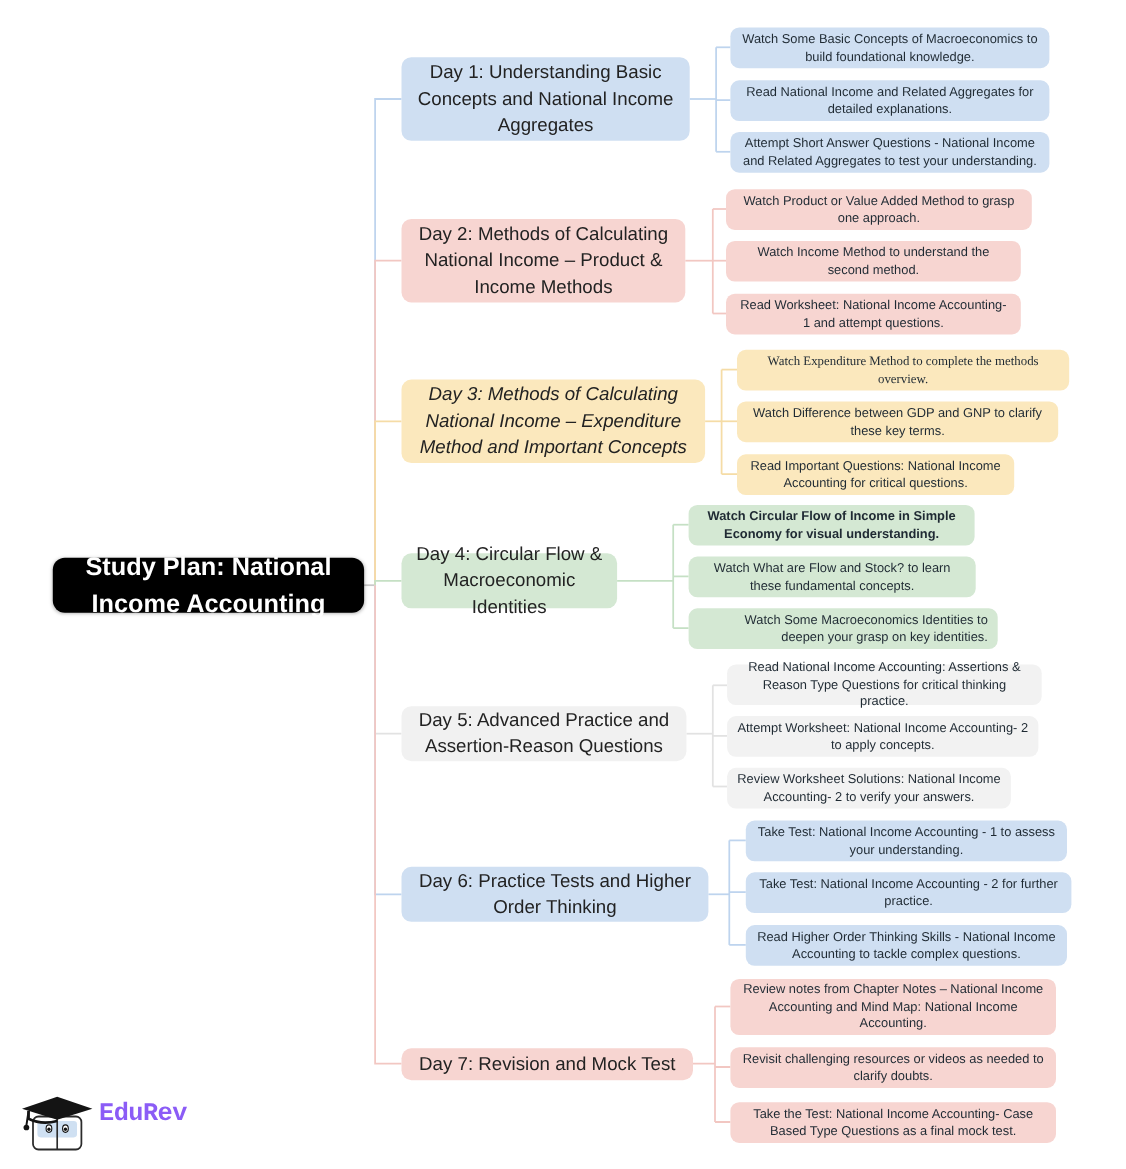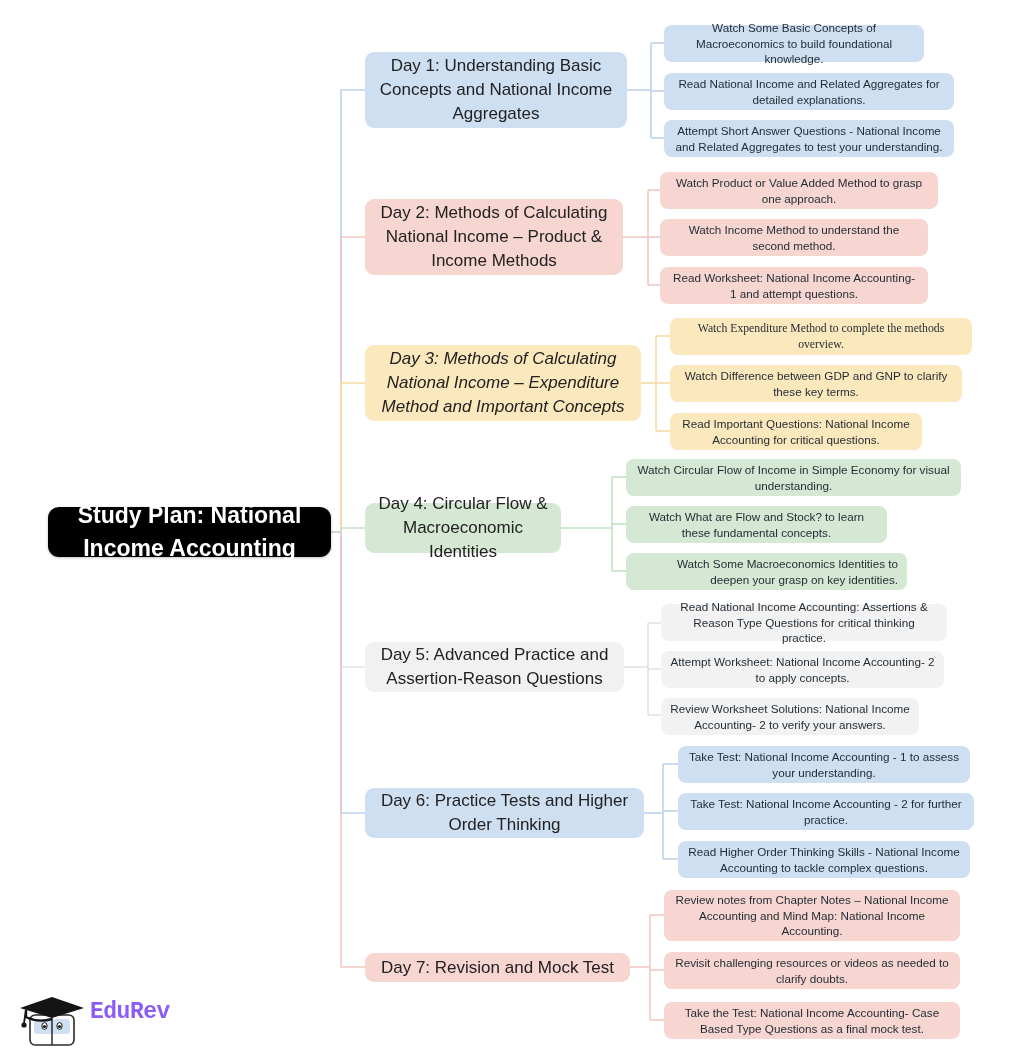--- a/index.html
+++ b/index.html
@@ -110,21 +110,21 @@
     </g>
   </svg>
 
   <div class="node root" style="left:48px; top:507px; width:283px; height:50px;">
     <span>Study Plan: National Income Accounting</span>
   </div>
 
   <div class="node branch b1" style="left:365px; top:52px; width:262px; height:76px;">
     <span>Day 1: Understanding Basic Concepts and National Income Aggregates</span>
   </div>
-  <div class="node leaf b1" style="left:664px; top:25px; width:260px; height:37px;">
+  <div class="node leaf b1" style="left:664px; top:25px; width:290px; height:37px;">
     <span>Watch Some Basic Concepts of Macroeconomics to build foundational knowledge.</span>
   </div>
   <div class="node leaf b1" style="left:664px; top:73px; width:290px; height:37px;">
     <span>Read National Income and Related Aggregates for detailed explanations.</span>
   </div>
   <div class="node leaf b1" style="left:664px; top:120px; width:290px; height:37px;">
     <span>Attempt Short Answer Questions - National Income and Related Aggregates to test your understanding.</span>
   </div>
 
   <div class="node branch b2" style="left:365px; top:199px; width:258px; height:76px;">
@@ -149,21 +149,21 @@
   <div class="node leaf b3" style="left:670px; top:365px; width:292px; height:37px;justify-content:center;">
     <span>Watch Difference between GDP and GNP to clarify these key terms.</span>
   </div>
   <div class="node leaf b3" style="left:670px; top:413px; width:252px; height:37px;">
     <span>Read Important Questions: National Income Accounting for critical questions.</span>
   </div>
 
   <div class="node branch b4" style="left:365px; top:503px; width:196px; height:50px;">
     <span>Day 4: Circular Flow &amp; Macroeconomic Identities</span>
   </div>
-  <div class="node leaf b4" style="left:626px; top:459px; width:335px; height:37px;">
+  <div class="node leaf b4" style="left:626px; top:459px; width:260px; height:37px;font-weight:bold;">
     <span>Watch Circular Flow of Income in Simple Economy for visual understanding.</span>
   </div>
   <div class="node leaf b4" style="left:626px; top:506px; width:261px; height:37px;">
     <span>Watch What are Flow and Stock? to learn these fundamental concepts.</span>
   </div>
   <div class="node leaf b4" style="left:626px; top:553px; width:281px; height:37px;text-align:right;">
     <span>Watch Some Macroeconomics Identities to deepen your grasp on key identities.</span>
   </div>
 
   <div class="node branch b5" style="left:365px; top:642px; width:259px; height:50px;">

